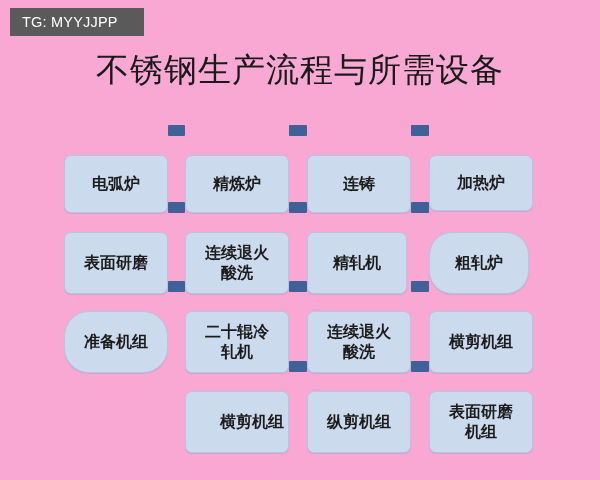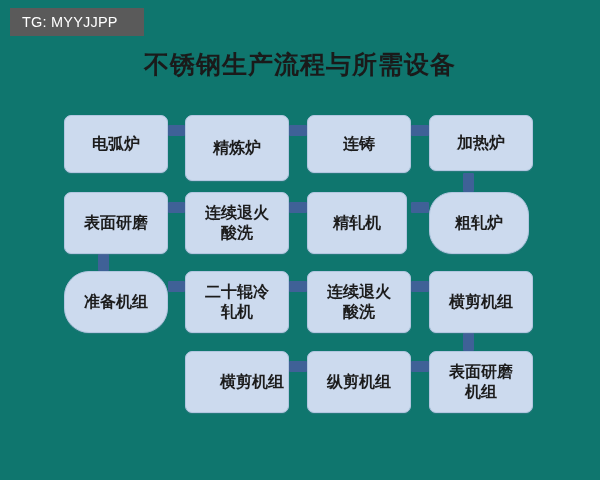--- a/index.html
+++ b/index.html
@@ -12,21 +12,21 @@
     background: #ffffff;
     font-family: "Liberation Sans", "DejaVu Sans", sans-serif;
     overflow: hidden;
     position: relative;
   }
 
   #canvas {
     position: relative;
     width: 600px;
     height: 480px;
-    background: #0f766e;
+    background: #f9a8d4;
   }
 
   
   .tg-badge {
     position: absolute;
     left: 10px;
     top: 8px;
     width: 134px;
     height: 28px;
     background: #5a5a5a;
@@ -40,22 +40,22 @@
     white-space: nowrap;
   }
 
   
   .title {
     position: absolute;
     left: 0;
     top: 48px;
     width: 600px;
     text-align: center;
-    font-size: 25px;
-    font-weight: bold;
+    font-size: 33px;
+    font-weight: normal;
     color: #1a1a1a;
     letter-spacing: 1px;
     font-family: "Liberation Sans", "DejaVu Sans", sans-serif;
   }
 
   
   .node {
     position: absolute;
     background: #ccdaee;
     border: 1px solid #b2c6e0;
@@ -65,20 +65,21 @@
     align-items: center;
     justify-content: center;
     text-align: center;
     color: #1c1c1c;
     font-size: 16px;
     line-height: 1.25;
     font-family: "Liberation Serif", "DejaVu Serif", serif;
     font-weight: bold;
     padding: 2px 4px;
     box-shadow: 0 1px 1px rgba(120,140,170,0.25);
+    margin-top: 40px;
   }
   .node span {
     display: block;
     white-space: pre-line;
   }
 
   
   .conn {
     position: absolute;
     background: #3f6197;
@@ -133,21 +134,21 @@
       <div class="conn h" style="left: 411px; width: 18px; top: 281px;"></div>
       <div class="conn v" style="top: 333px; height: 18px; left: 463px;"></div>
       <div class="conn h" style="left: 411px; width: 18px; top: 361px;"></div>
       <div class="conn h" style="left: 289px; width: 18px; top: 361px;"></div>
     </div>
 
   <div id="node-layer">
       <div class="node" style="left: 64px; top: 115px; width: 104px; height: 58px;">
         <span>电弧炉</span>
       </div>
-      <div class="node" style="left: 185px; top: 115px; width: 104px; height: 66px;">
+      <div class="node" style="left: 185px; top: 115px; width: 104px; height: 58px;">
         <span>精炼炉</span>
       </div>
       <div class="node" style="left: 307px; top: 115px; width: 104px; height: 58px;">
         <span>连铸</span>
       </div>
       <div class="node" style="left: 429px; top: 115px; width: 104px; height: 56px;">
         <span>加热炉</span>
       </div>
       <div class="node" style="left: 64px; top: 192px; width: 104px; height: 62px;">
         <span>表面研磨</span>

